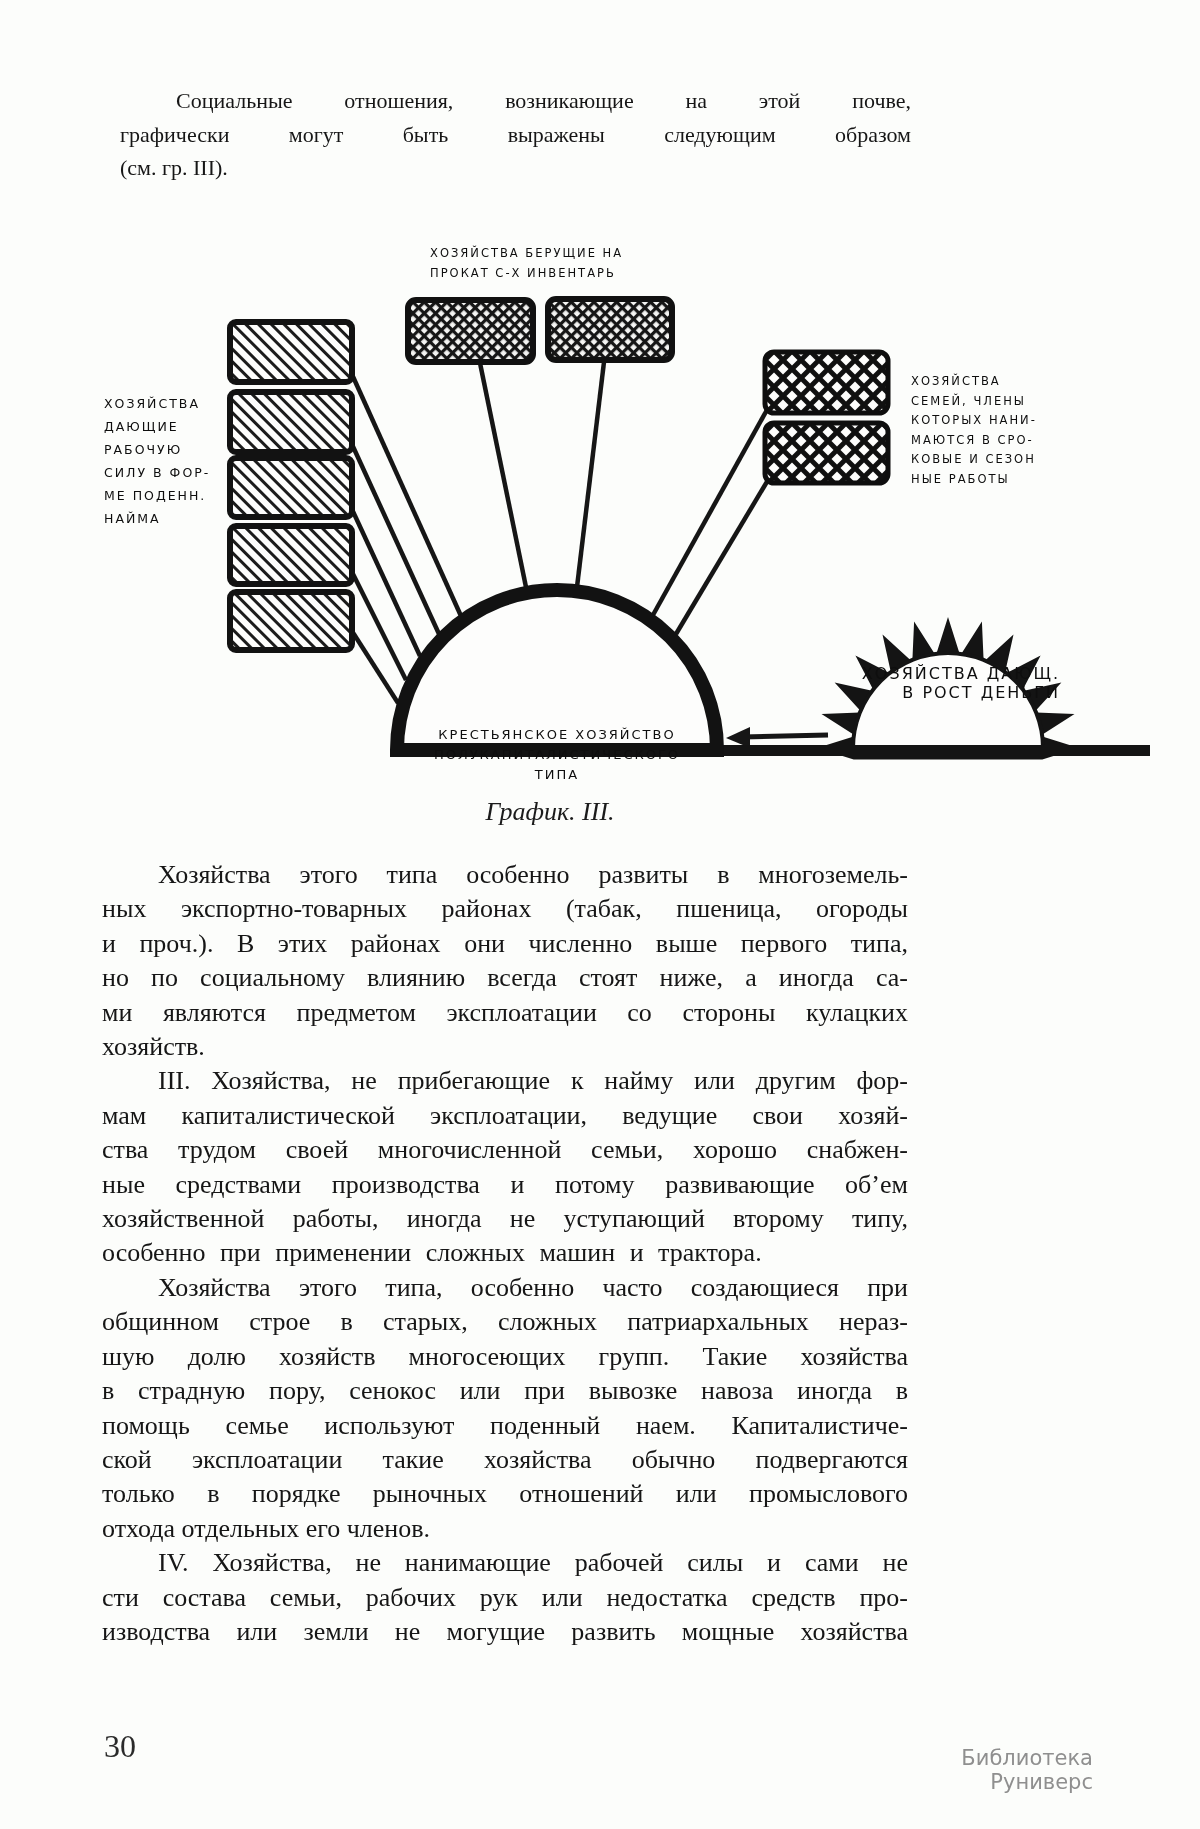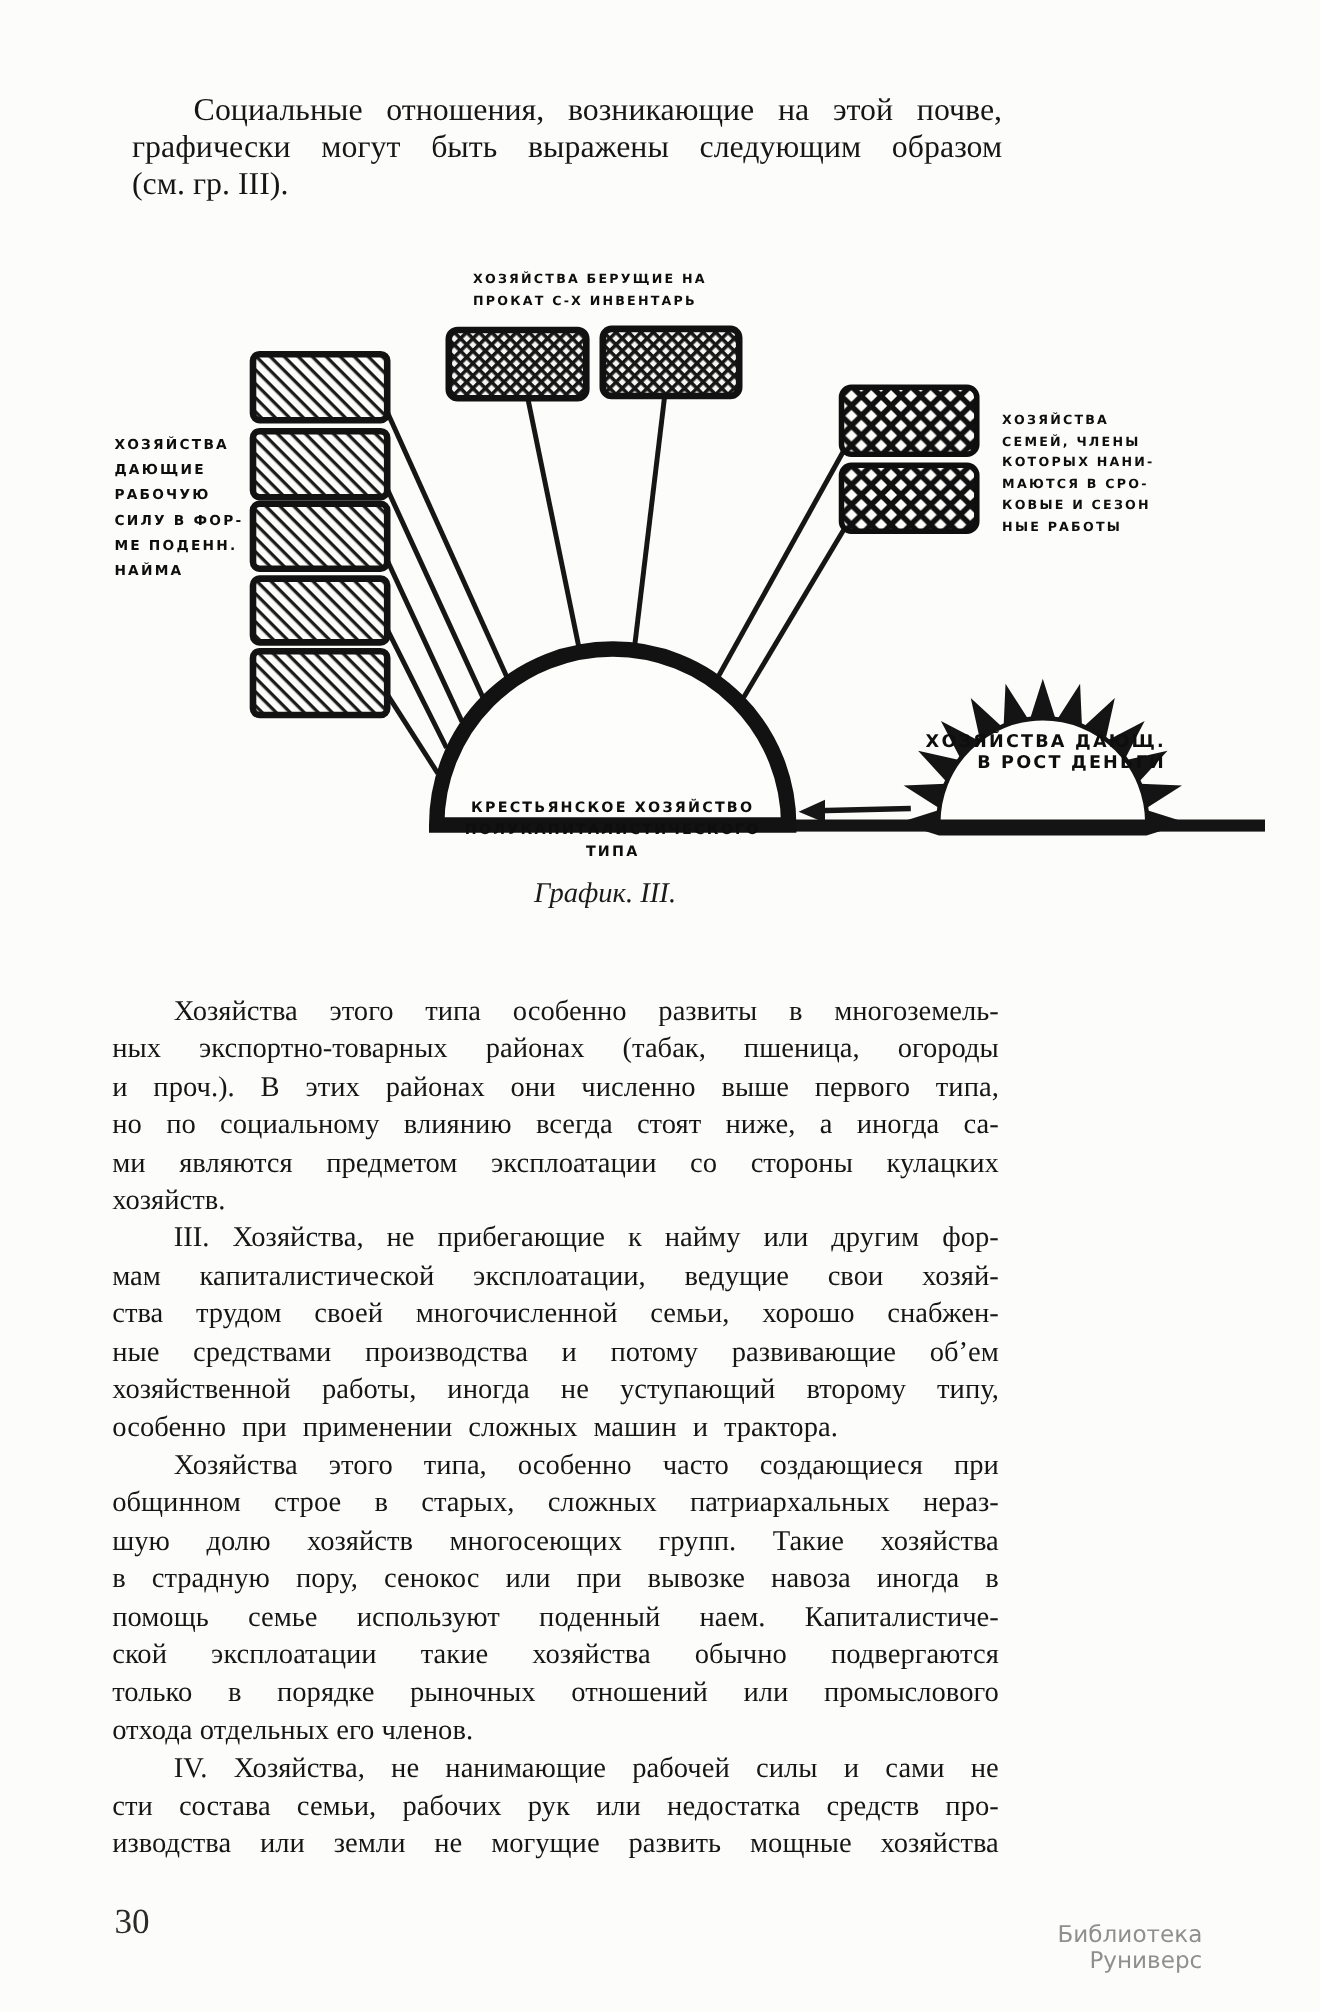--- a/index.html
+++ b/index.html
@@ -7,29 +7,29 @@
   #page{position:relative;width:1200px;height:1829px;background:#fcfdfb;color:#161616;overflow:hidden;}
 
   
   .textblock{position:absolute;font-size:26px;color:#161616;}
   .tl{text-align:justify;text-align-last:justify;white-space:normal;line-height:34.4px;}
   .nojust{text-align-last:left;}
   .ind{text-indent:56px;}
   .sp6{word-spacing:8px;}
 
   #intro{left:120px;top:84px;width:791px;}
-  #intro .tl{line-height:33.5px;font-size:29px;}
+  #intro .tl{line-height:33.5px;font-size:22px;}
 
-  #bodytext{left:102px;top:902px;width:806px;}
+  #bodytext{left:102px;top:858px;width:806px;}
 
   #caption{position:absolute;left:380px;top:797px;width:340px;text-align:center;
            font-size:26px;color:#1b1b1b;font-style:italic;}
 
   
-  .dlabel{position:absolute;font-family:"DejaVu Sans",sans-serif;font-weight:700;
+  .dlabel{position:absolute;font-family:"DejaVu Sans",sans-serif;font-weight:400;
           color:#0e0e0e;letter-spacing:2px;}
   .dlabel div{white-space:nowrap;}
   #top-label{left:430px;top:243px;width:240px;font-size:11.5px;line-height:20px;text-align:left;}
   #left-label{left:104px;top:392px;width:130px;font-size:12.5px;line-height:23px;}
   #right-label{left:911px;top:372px;width:140px;font-size:11.5px;line-height:19.5px;}
   #semicircle-label{left:407px;top:725px;width:300px;font-size:13px;line-height:20px;text-align:center;}
   #sun-label{left:835px;top:664px;width:225px;font-size:16px;line-height:19px;text-align:right;}
 
   #diagram-svg{position:absolute;left:0;top:0;}
 

